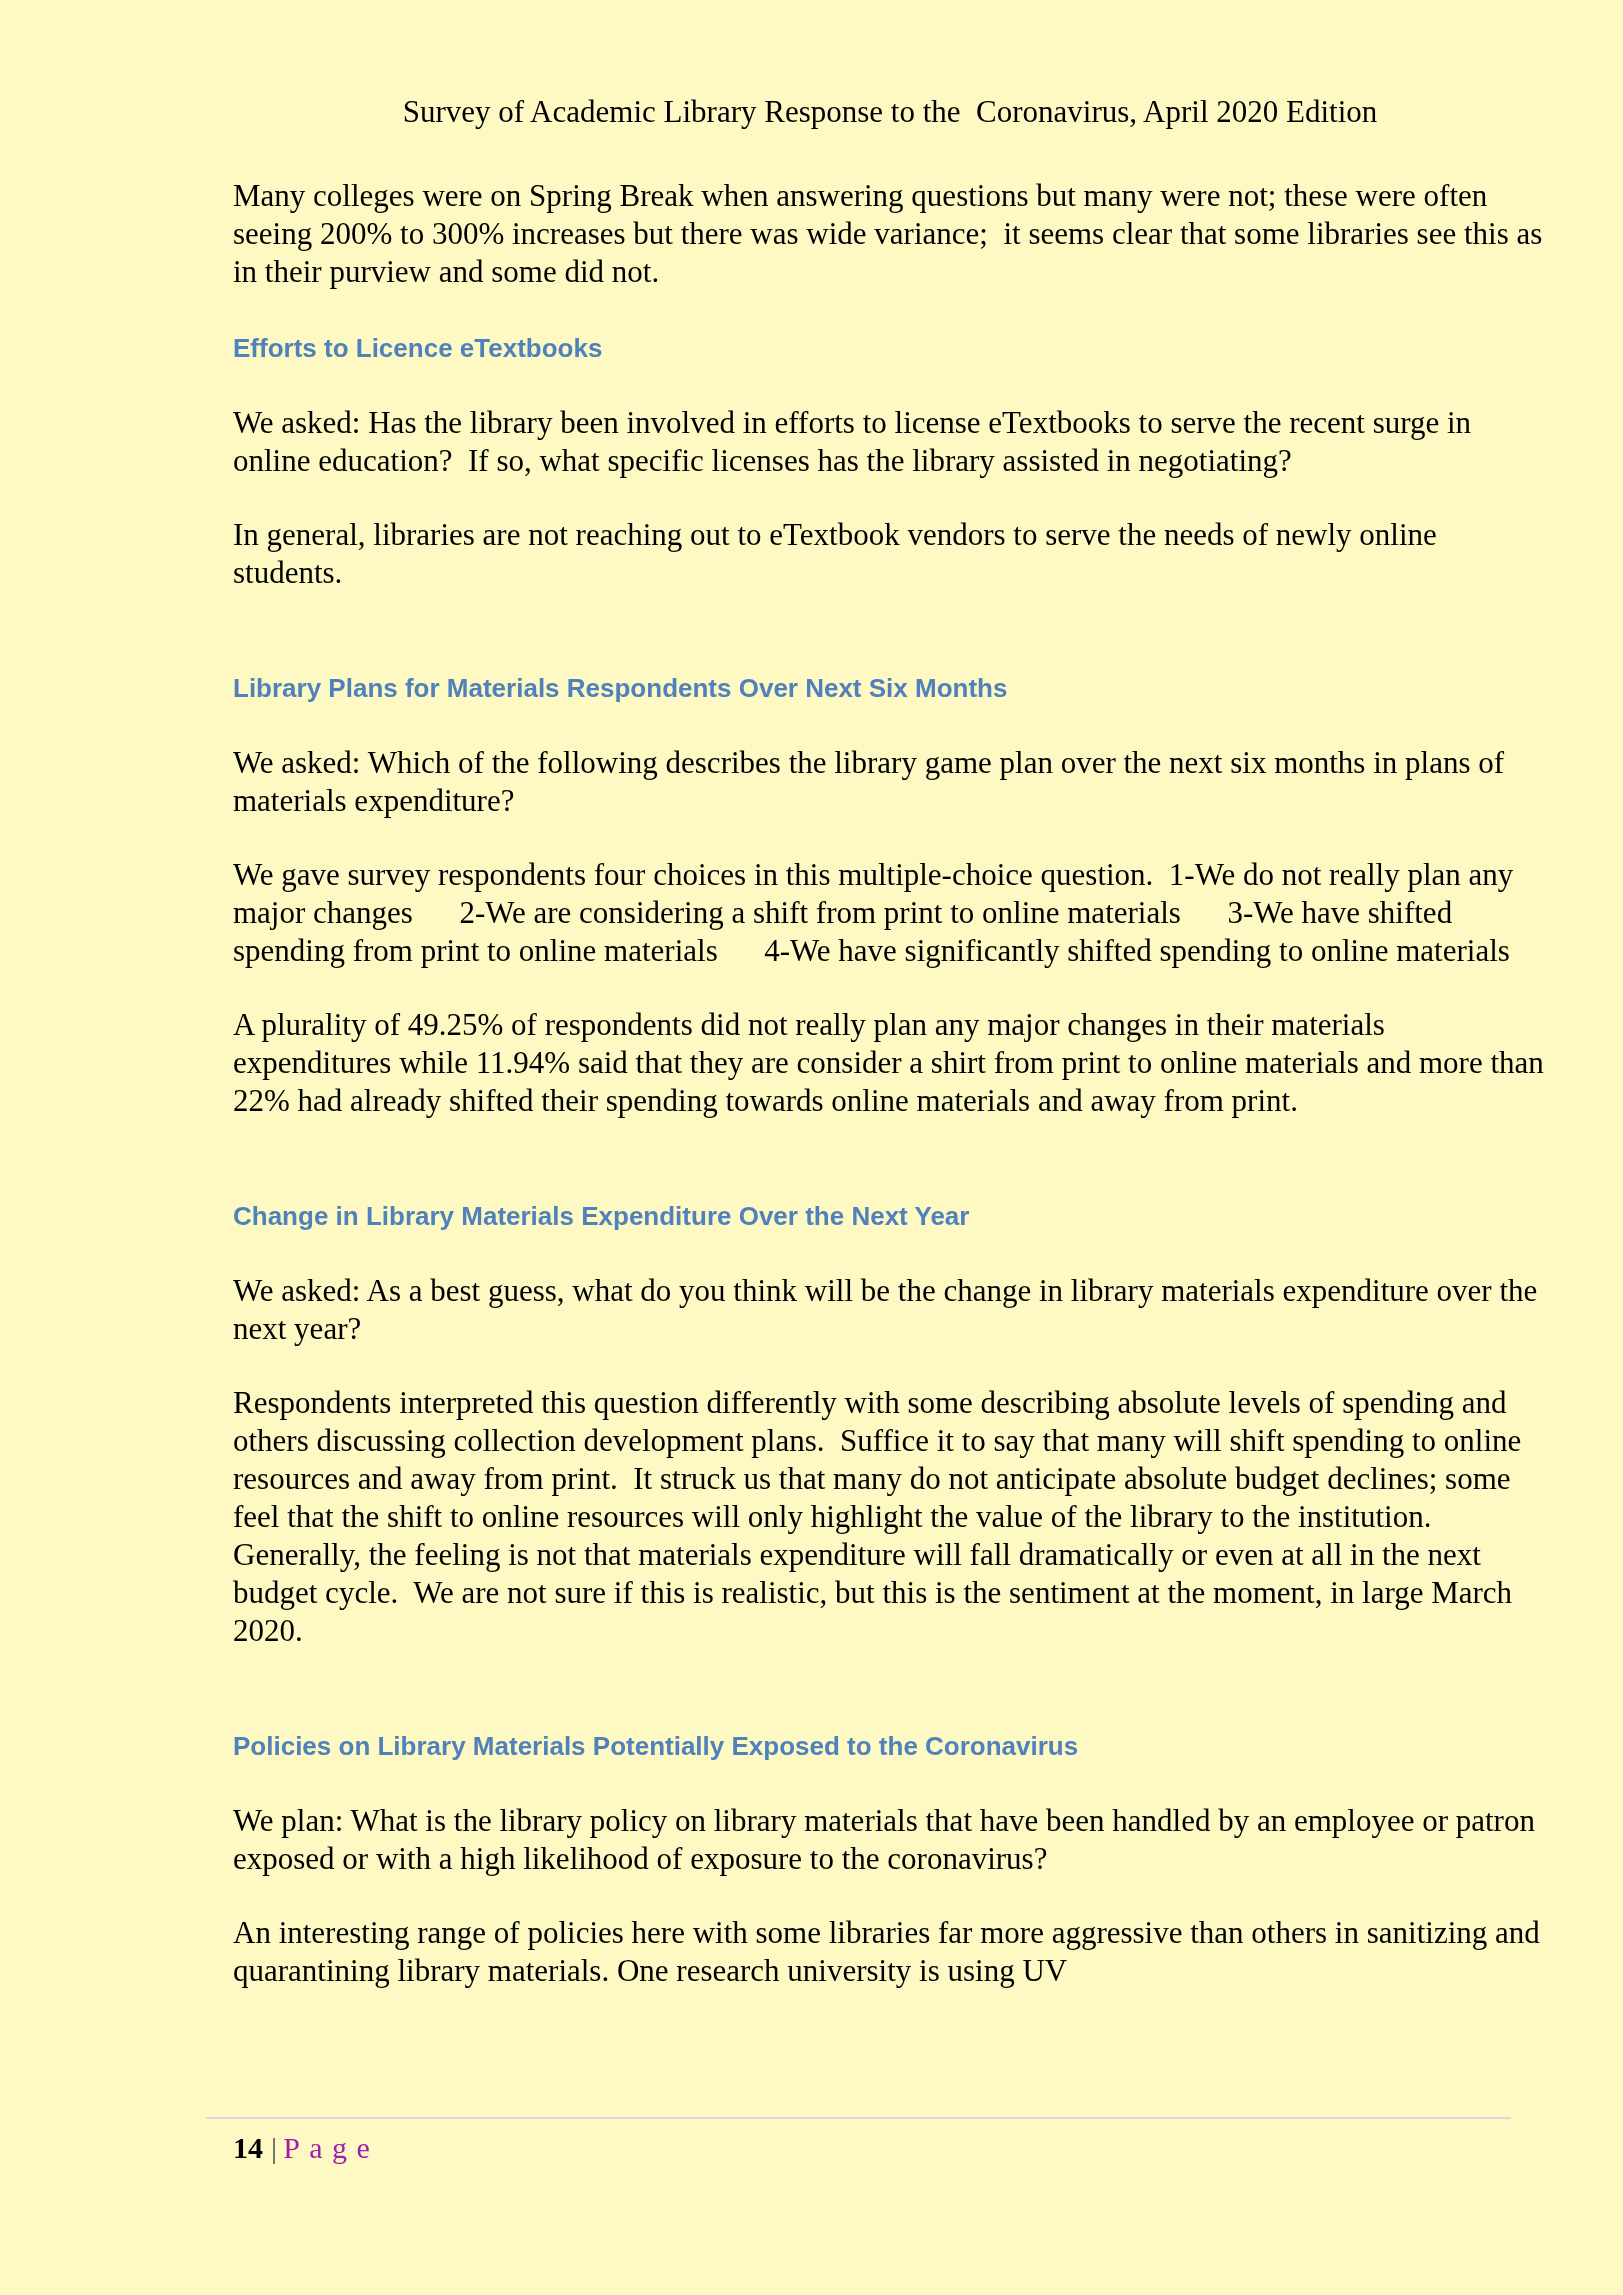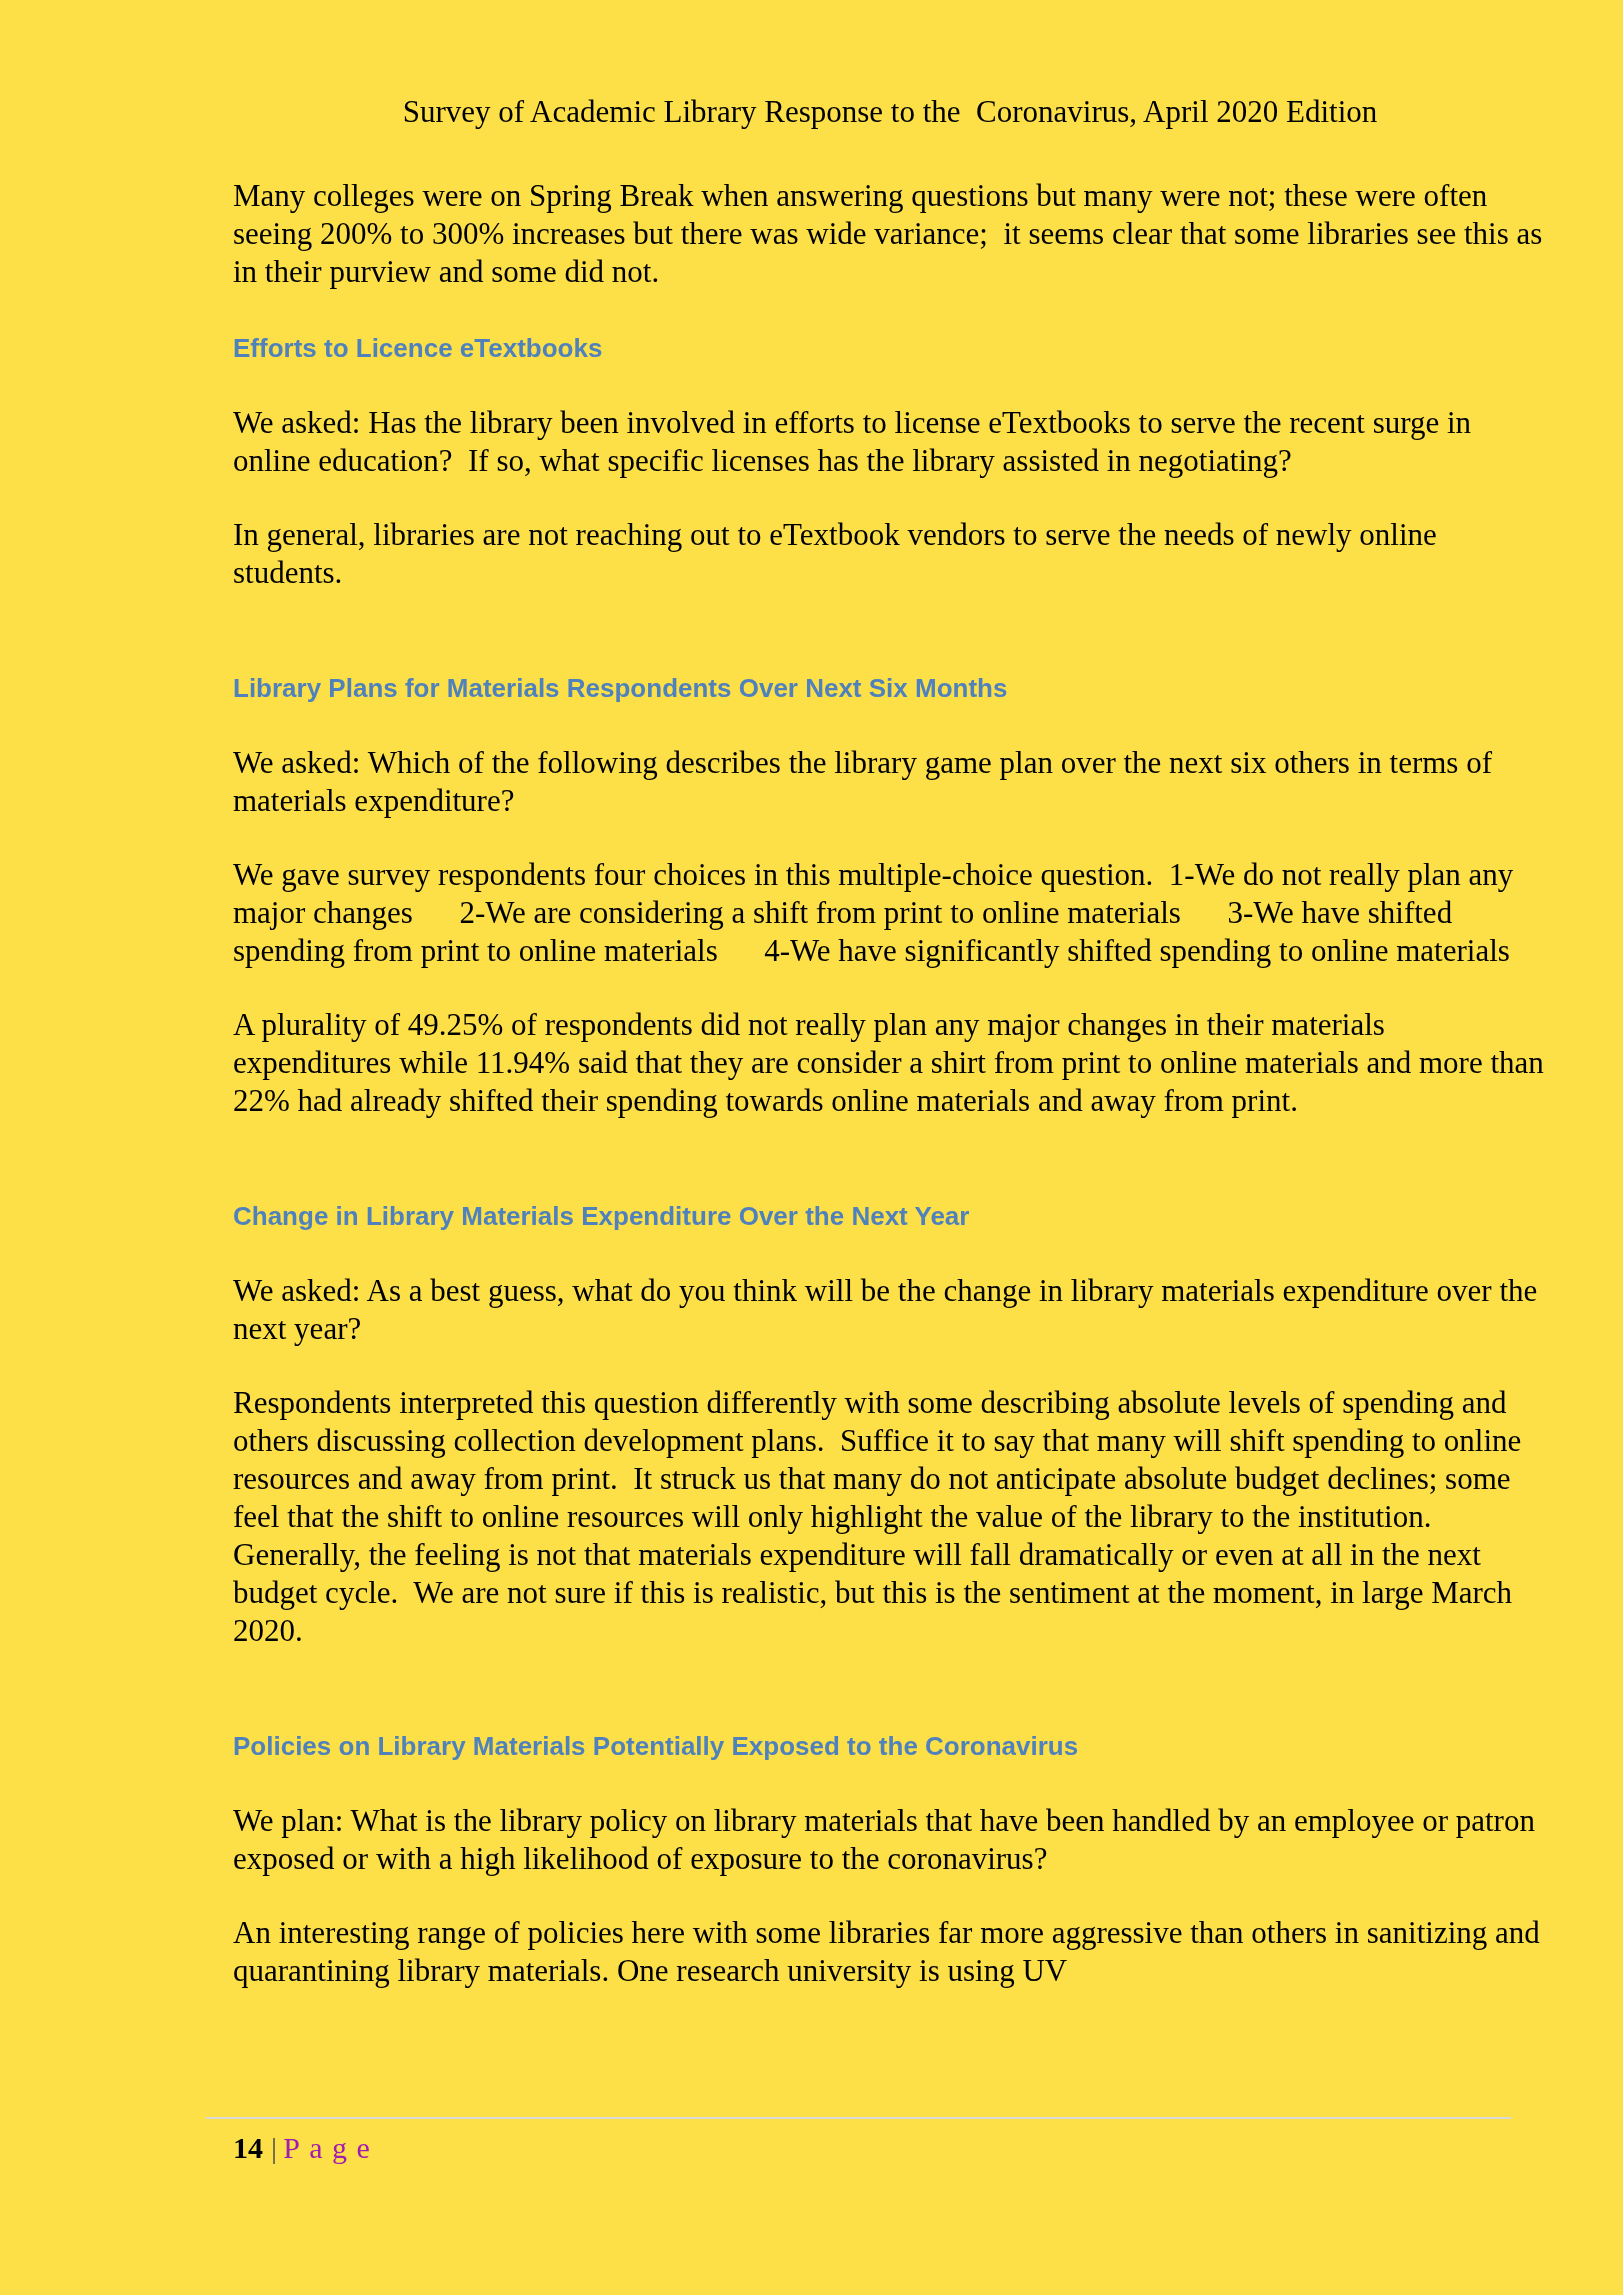--- a/index.html
+++ b/index.html
@@ -13,21 +13,21 @@
     position: relative;
     overflow: hidden;
     font-family: "Liberation Serif", serif;
     color: #000000;
   }
   .page {
     position: absolute;
     inset: 0;
     box-sizing: border-box;
     padding: 93px 76px 0 233px;
-    background: #fde047;
+    background: #fef9c3;
   }
   .title {
     font-size: 31px;
     line-height: 38px;
     text-align: center;
     margin: 0 0 46px 0;
     white-space: pre-wrap;
     color: #000000;
   }
   .para {
@@ -94,21 +94,21 @@
   <div class="para">Many colleges were on Spring Break when answering questions but many were not; these were often seeing 200% to 300% increases but there was wide variance;  it seems clear that some libraries see this as in their purview and some did not.</div>
 
   <div class="heading first">Efforts to Licence eTextbooks</div>
 
   <div class="para">We asked: Has the library been involved in efforts to license eTextbooks to serve the recent surge in online education?  If so, what specific licenses has the library assisted in negotiating?</div>
 
   <div class="para">In general, libraries are not reaching out to eTextbook vendors to serve the needs of newly online students.</div>
 
   <div class="heading">Library Plans for Materials Respondents Over Next Six Months</div>
 
-  <div class="para">We asked: Which of the following describes the library game plan over the next six others in terms of materials expenditure?</div>
+  <div class="para">We asked: Which of the following describes the library game plan over the next six months in plans of materials expenditure?</div>
 
   <div class="para">We gave survey respondents four choices in this multiple-choice question.  1-We do not really plan any major changes      2-We are considering a shift from print to online materials      3-We have shifted spending from print to online materials      4-We have significantly shifted spending to online materials</div>
 
   <div class="para">A plurality of 49.25% of respondents did not really plan any major changes in their materials expenditures while 11.94% said that they are consider a shirt from print to online materials and more than 22% had already shifted their spending towards online materials and away from print.</div>
 
   <div class="heading">Change in Library Materials Expenditure Over the Next Year</div>
 
   <div class="para">We asked: As a best guess, what do you think will be the change in library materials expenditure over the next year?</div>
 
   <div class="para">Respondents interpreted this question differently with some describing absolute levels of spending and others discussing collection development plans.  Suffice it to say that many will shift spending to online resources and away from print.  It struck us that many do not anticipate absolute budget declines; some feel that the shift to online resources will only highlight the value of the library to the institution.  Generally, the feeling is not that materials expenditure will fall dramatically or even at all in the next budget cycle.  We are not sure if this is realistic, but this is the sentiment at the moment, in large March 2020.</div>

